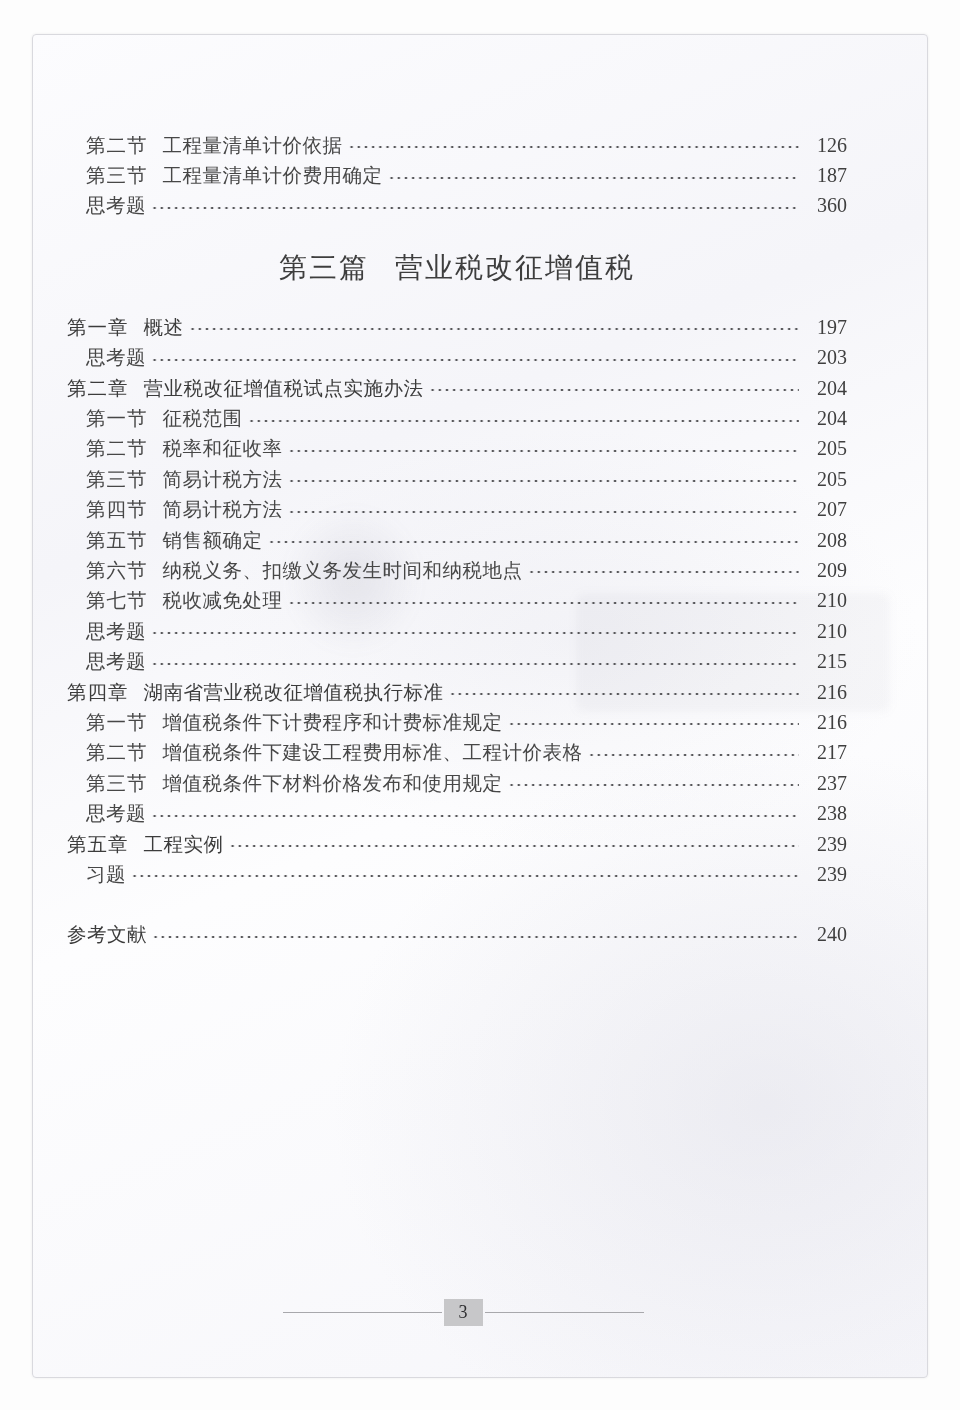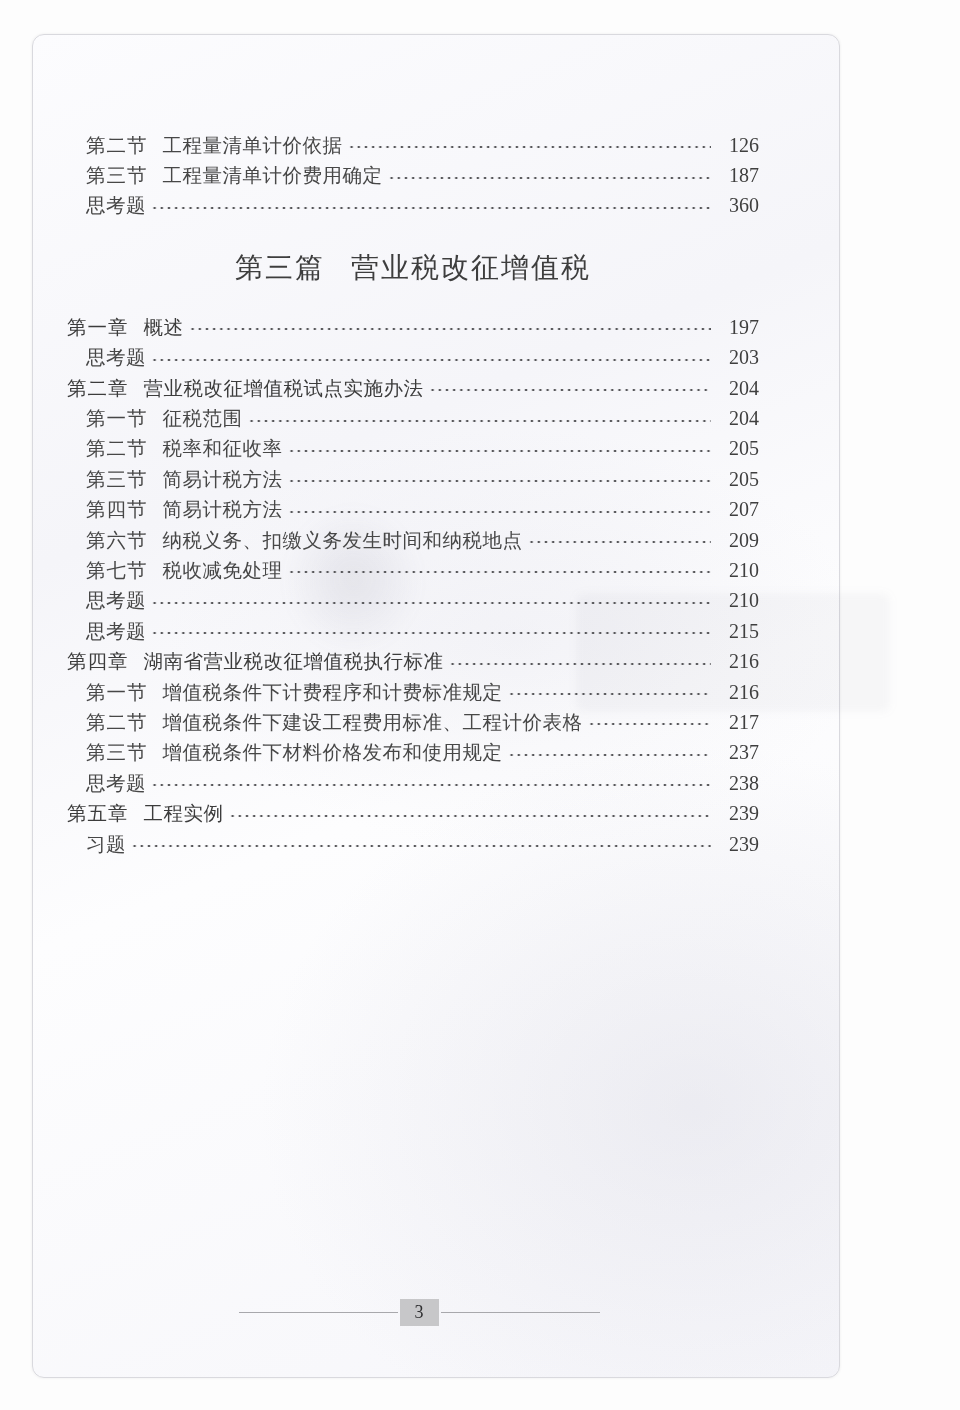--- a/index.html
+++ b/index.html
@@ -6,23 +6,23 @@
   html,body { width:960px; height:1410px; }
   body {
     background:#fdfdfd;
     font-family:"Liberation Serif","DejaVu Serif",serif;
     position:relative;
     overflow:hidden;
   }
   .page {
     position:absolute;
     left:32px; top:34px;
-    width:808px; height:1344px;
+    width:896px; height:1344px;
     border:1px solid #d9d9de;
-    border-radius:12px;
+    border-radius:4px;
     background:
       radial-gradient(ellipse 620px 520px at 82% 80%, rgba(208,208,220,0.32), rgba(255,255,255,0) 70%),
       radial-gradient(ellipse 500px 300px at 60% 45%, rgba(214,214,226,0.22), rgba(255,255,255,0) 70%),
       linear-gradient(158deg, #fcfcfe 0%, #f5f5f9 32%, #fdfdfe 55%, #f6f6fa 100%);
     box-shadow:0 0 3px rgba(0,0,0,0.07);
   }
   .ghost1 {
     position:absolute; left:250px; top:470px; width:140px; height:150px;
     background:radial-gradient(ellipse, rgba(110,110,135,0.12), rgba(255,255,255,0) 70%);
     filter:blur(7px);
@@ -176,20 +176,26 @@
       <span class="leader"></span>
       <span class="pg">205</span>
     </div>
     <div class="row section">
       <span class="lbl">第四节</span>
       <span class="ttl">简易计税方法</span>
       <span class="leader"></span>
       <span class="pg">207</span>
     </div>
     <div class="row section">
+      <span class="lbl">第五节</span>
+      <span class="ttl">销售额确定</span>
+      <span class="leader"></span>
+      <span class="pg">208</span>
+    </div>
+    <div class="row section">
       <span class="lbl">第六节</span>
       <span class="ttl">纳税义务、扣缴义务发生时间和纳税地点</span>
       <span class="leader"></span>
       <span class="pg">209</span>
     </div>
     <div class="row section">
       <span class="lbl">第七节</span>
       <span class="ttl">税收减免处理</span>
       <span class="leader"></span>
       <span class="pg">210</span>
@@ -240,20 +246,26 @@
       <span class="lbl">第五章</span>
       <span class="ttl">工程实例</span>
       <span class="leader"></span>
       <span class="pg">239</span>
     </div>
     <div class="row section">
       <span class="lbl"></span>
       <span class="ttl">习题</span>
       <span class="leader"></span>
       <span class="pg">239</span>
+    </div>
+    <div class="row chapter ref">
+      <span class="lbl"></span>
+      <span class="ttl">参考文献</span>
+      <span class="leader"></span>
+      <span class="pg">240</span>
     </div>
 
   </div>
 
   <div class="footer">
     <span class="fline"></span>
     <span class="pagebox">3</span>
     <span class="fline"></span>
   </div>
 </div>

